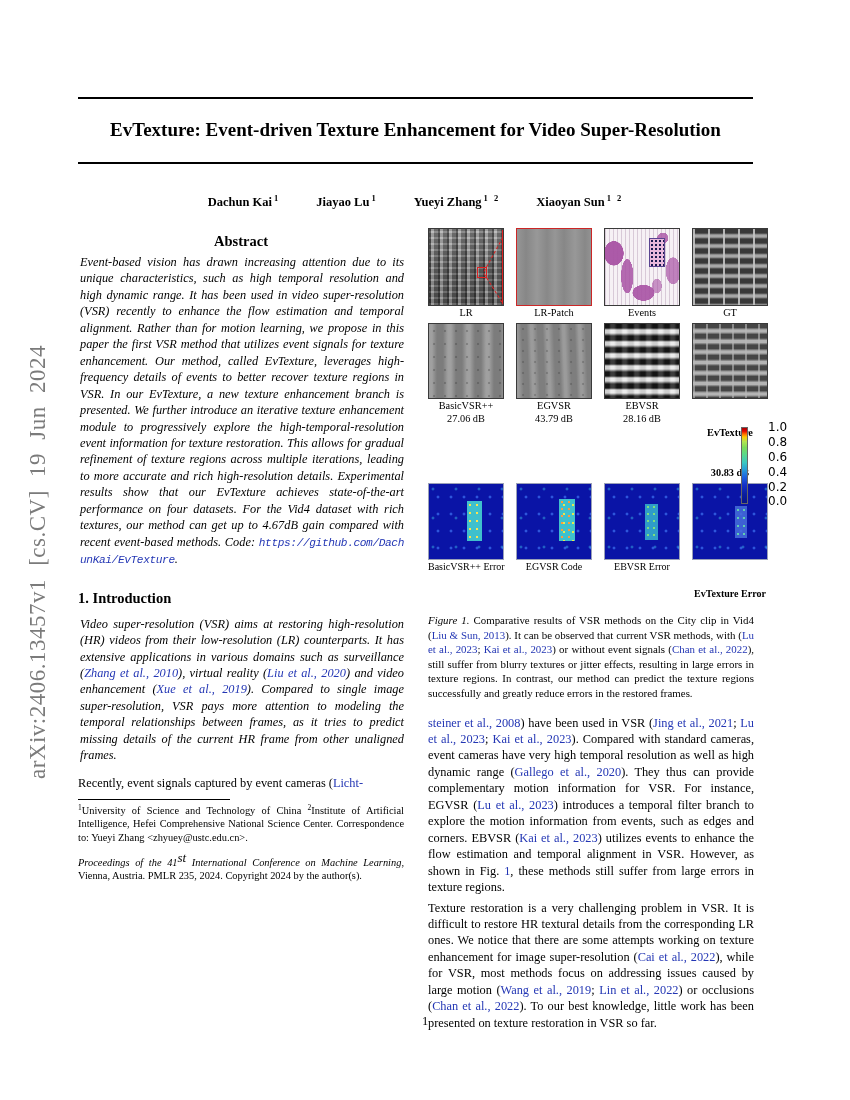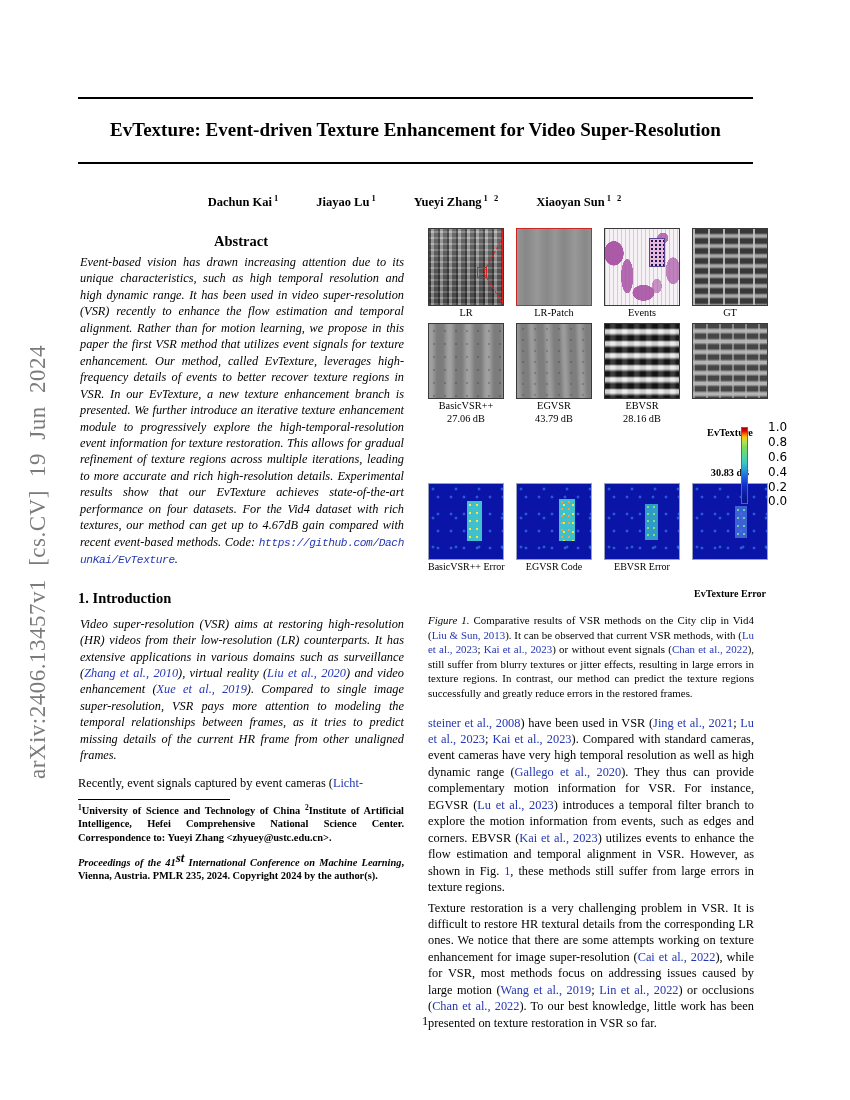--- a/index.html
+++ b/index.html
@@ -19,21 +19,21 @@
   .authors{position:absolute;left:78px;top:193px;width:675px;display:flex;justify-content:center;
     gap:36px;font-weight:bold;font-size:12.5px;}
   .author .sup{vertical-align:super;font-size:8.5px;font-weight:bold;letter-spacing:2px;margin-left:2px;}
   .col-left{position:absolute;left:78px;top:233px;width:326px;}
   .col-right{position:absolute;left:428px;top:228px;width:326px;}
   .abstract-heading{text-align:center;font-weight:bold;font-size:14.5px;margin:0 0 4px 0;}
   .body-text{font-size:12.35px;line-height:16.45px;text-align:justify;}
   .section-heading{font-size:14.5px;font-weight:bold;margin:21px 0 9px 0;}
   .para{margin:0 0 11px 2px;font-style:italic;}
   .footnote-rule{width:152px;height:1px;background:#000;margin:8px 0 4px 0;}
-  .small-text{font-size:10.4px;line-height:13.2px;text-align:justify;font-weight:bold;}
+  .small-text{font-size:10.4px;line-height:13.2px;text-align:justify;}
   .proceedings{margin-top:12px;}
   .seg-link{color:#2336b4;}
   .seg-mono{font-family:"Liberation Mono", monospace;color:#2336b4;font-size:11.2px;
     letter-spacing:-.4px;word-break:break-all;}
   .seg-it{font-style:italic;}
   .seg-sup{vertical-align:super;font-size:7.5px;line-height:0;}
   .seg-itsup{font-style:italic;vertical-align:super;font-size:13px;line-height:0;}
   
   .figure-wrap{position:relative;width:326px;}
   .fig-row{display:flex;gap:12px;}

